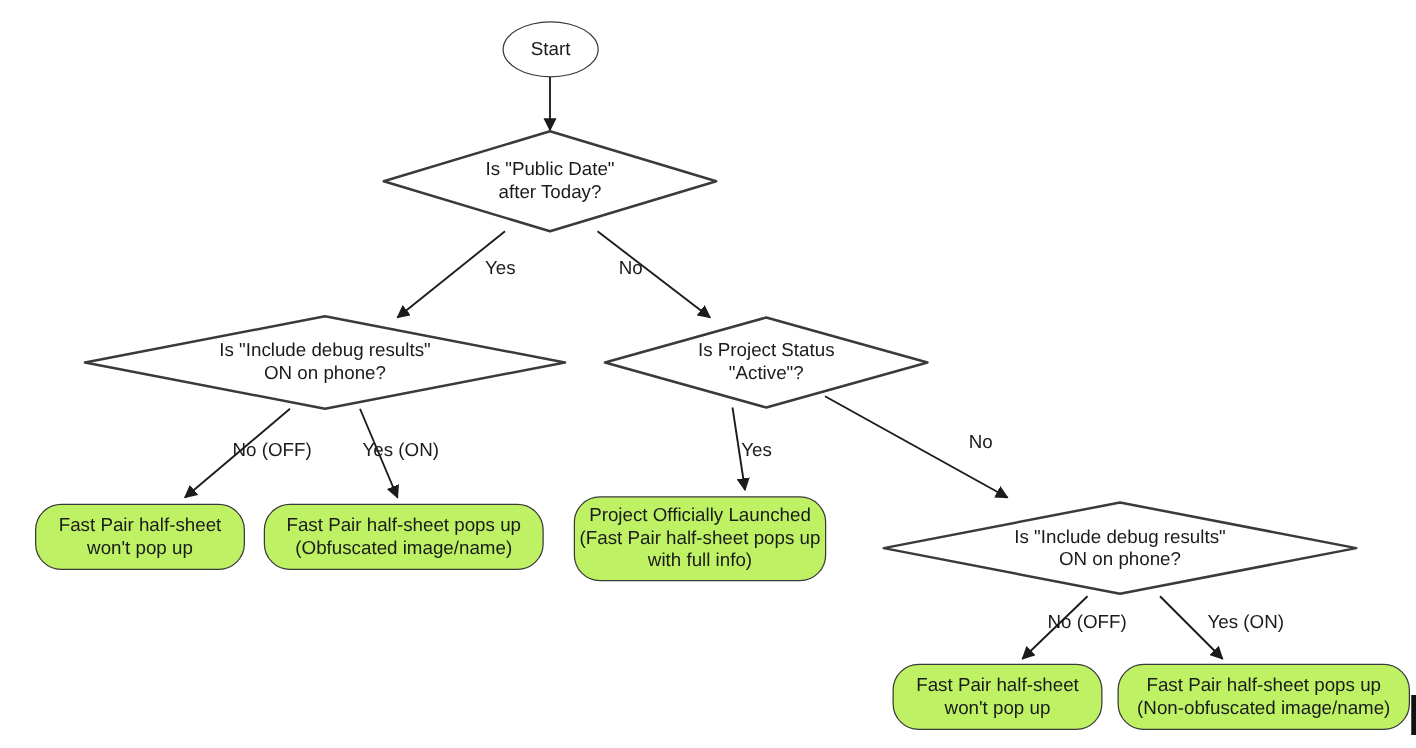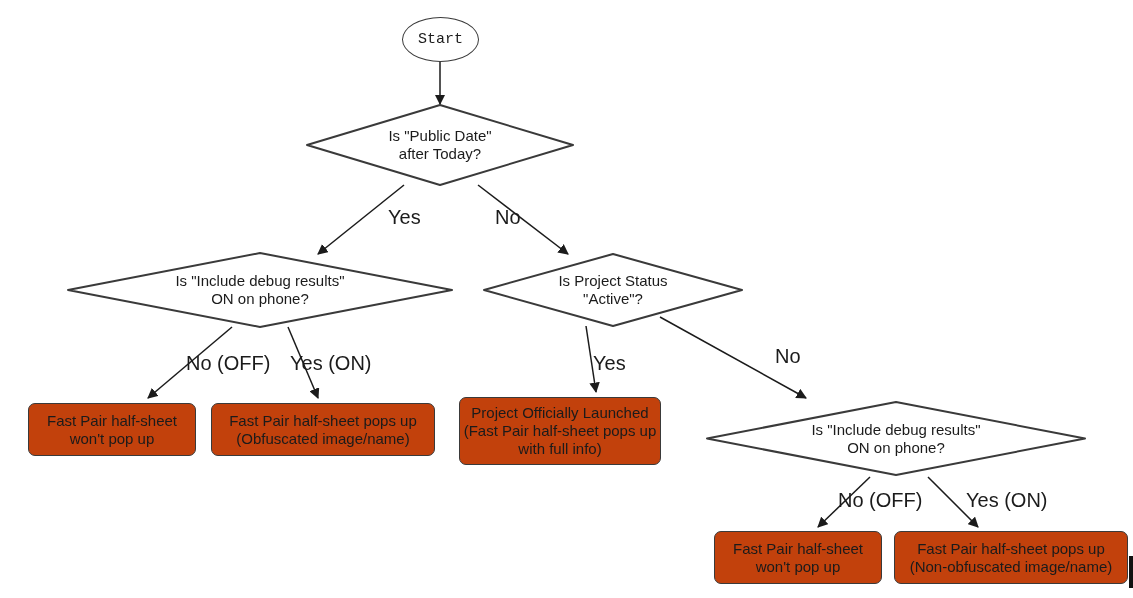--- a/index.html
+++ b/index.html
@@ -37,27 +37,26 @@
     line-height: 1.18;
     color: #1b1b1b;
     white-space: pre-line;
   }
   
   .node-terminator {
     border: 1.6px solid #3a3a3a;
     border-radius: 50%;
     background: #ffffff;
     font-size: 15px;
-    font-family: Liberation Mono, monospace;
   }
   
   .node-process {
     border: 1.6px solid #3a3a3a;
-    border-radius: 7px;
-    background: #c2410c;
+    border-radius: 21px;
+    background: #bef264;
     font-size: 15px;
     padding: 2px 2px;
   }
   
   .node-decision {
     background: transparent;
     border: none;
     font-size: 15px;
   }
   .node-decision .diamond-svg {
@@ -67,21 +66,21 @@
     width: 100%;
     height: 100%;
   }
   .node-decision .decision-text {
     position: relative;
     z-index: 2;
     padding: 0 6px;
   }
   .edge-label {
     position: absolute;
-    font-size: 20px;
+    font-size: 15px;
     color: #1b1b1b;
     white-space: nowrap;
     background: transparent;
   }
   .edge-path {
     fill: none;
     stroke: #1b1b1b;
     stroke-width: 1.5px;
   }
   .artifact-bar {

